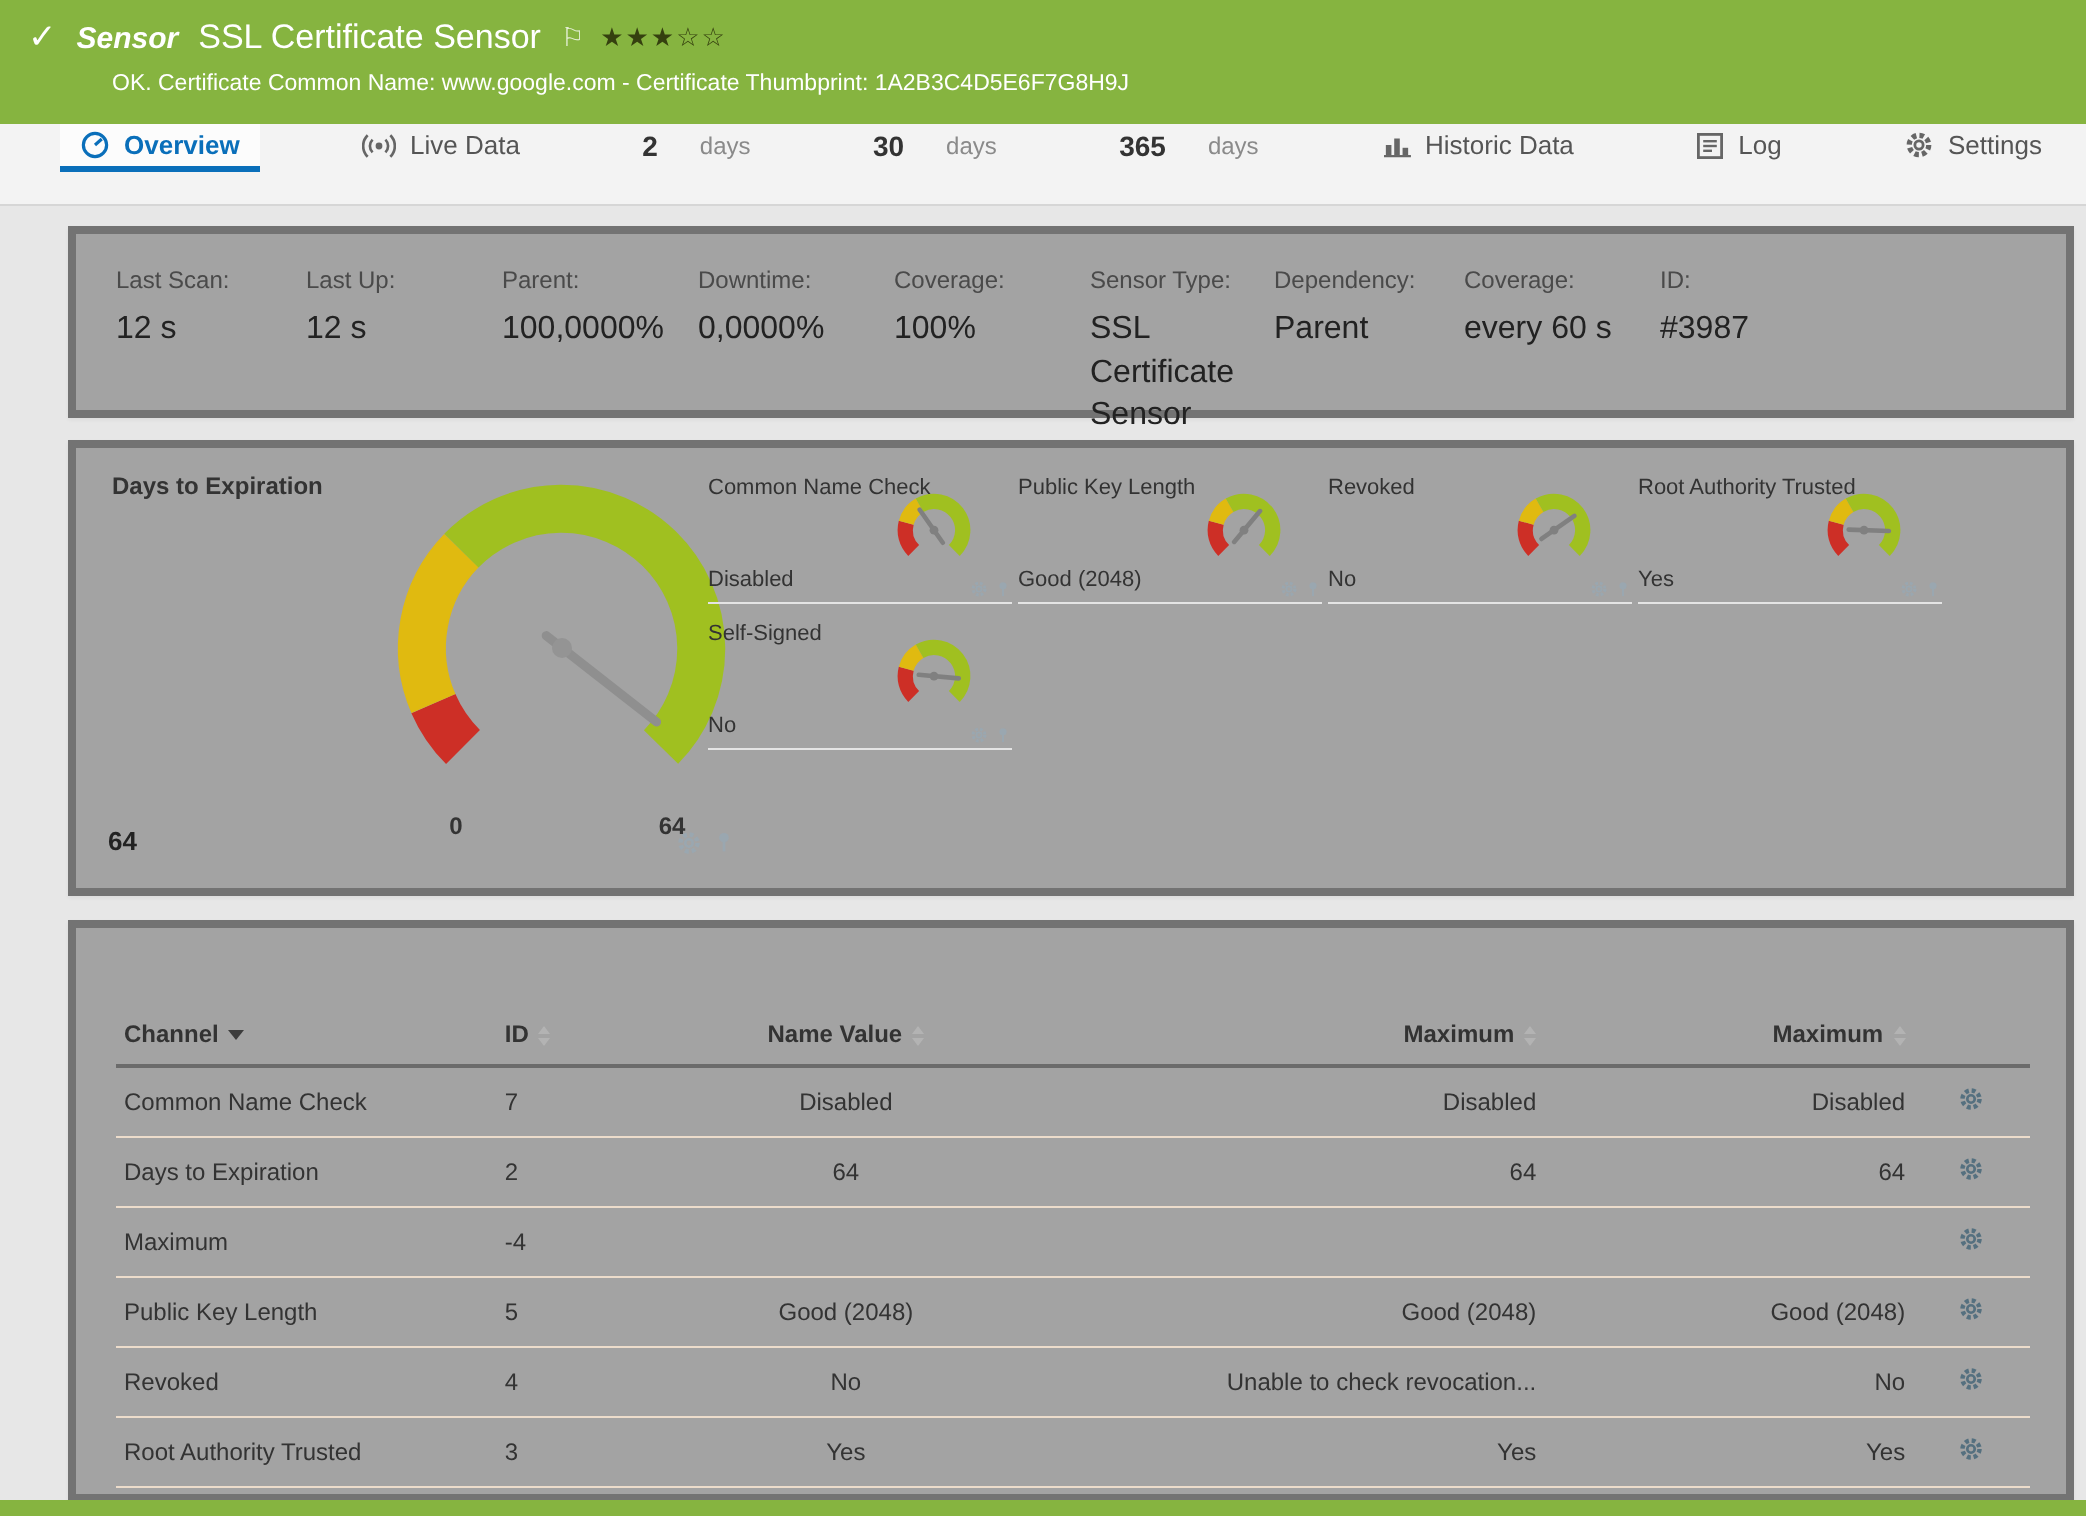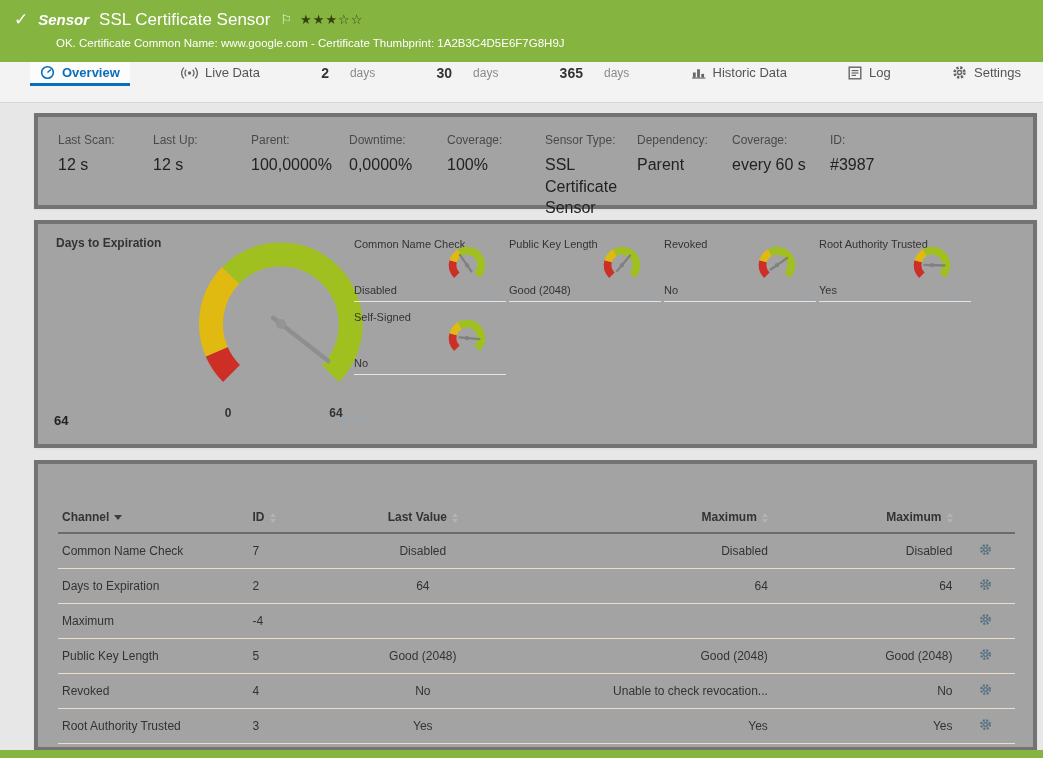--- a/index.html
+++ b/index.html
@@ -366,21 +366,21 @@
             <th class="col-channel al">
               <span>Channel</span><span class="tri-down-dark"></span>
             </th>
             <th class="col-id al">
               <span>ID</span><span class="sort">
                   <span class="tri-up"></span>
                   <span class="tri-down"></span>
                 </span>
             </th>
             <th class="col-last ac">
-              <span>Last Value</span><span class="sort">
+              <span>Name Value</span><span class="sort">
                   <span class="tri-up"></span>
                   <span class="tri-down"></span>
                 </span>
             </th>
             <th class="col-min ar">
               <span>Maximum</span><span class="sort">
                   <span class="tri-up"></span>
                   <span class="tri-down"></span>
                 </span>
             </th>

